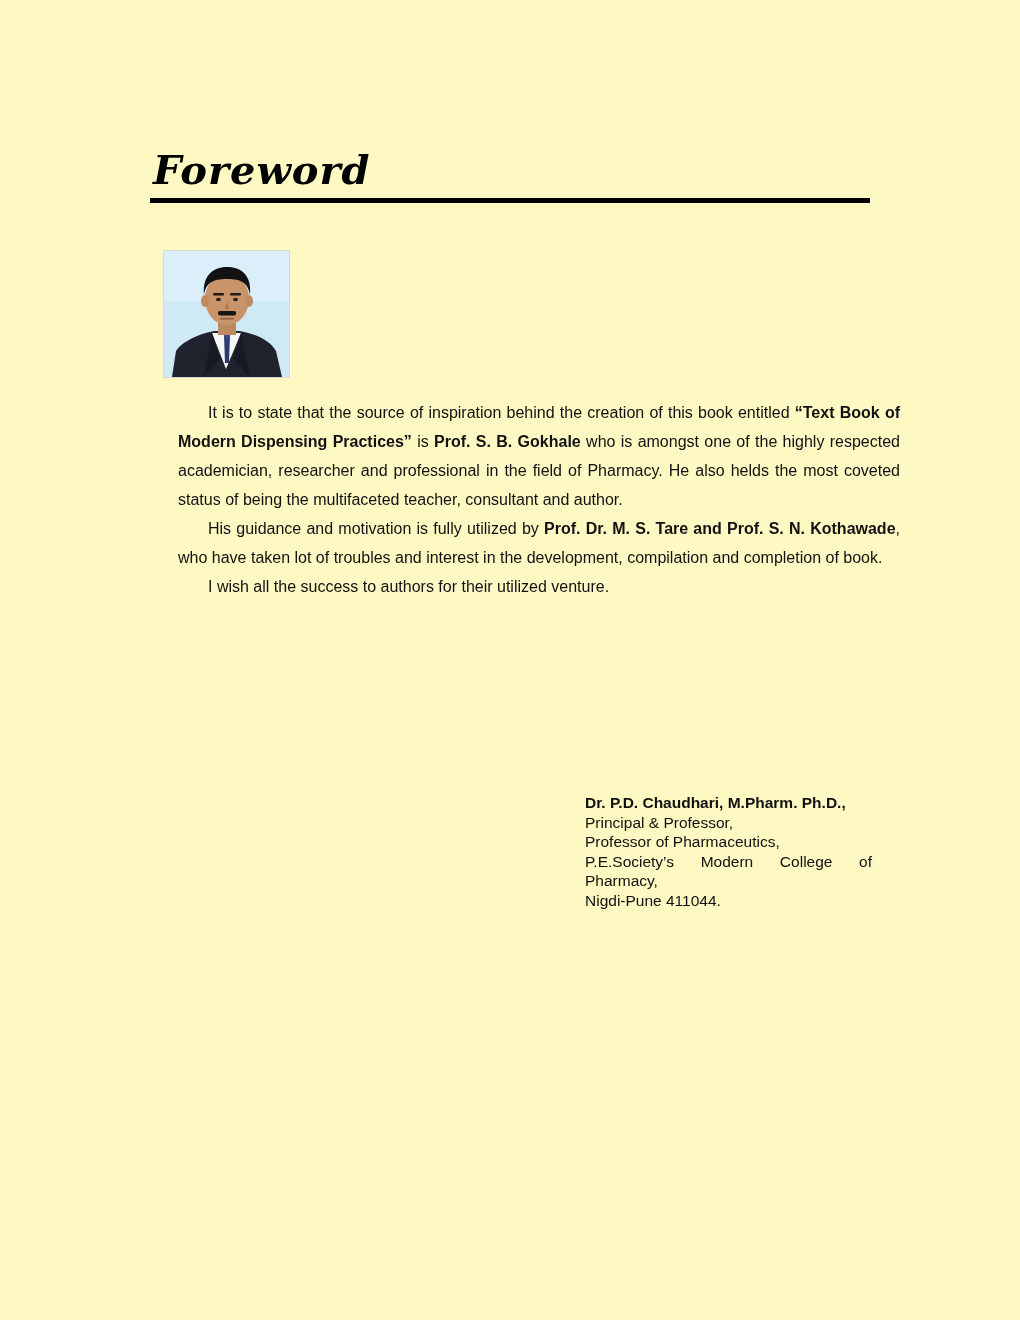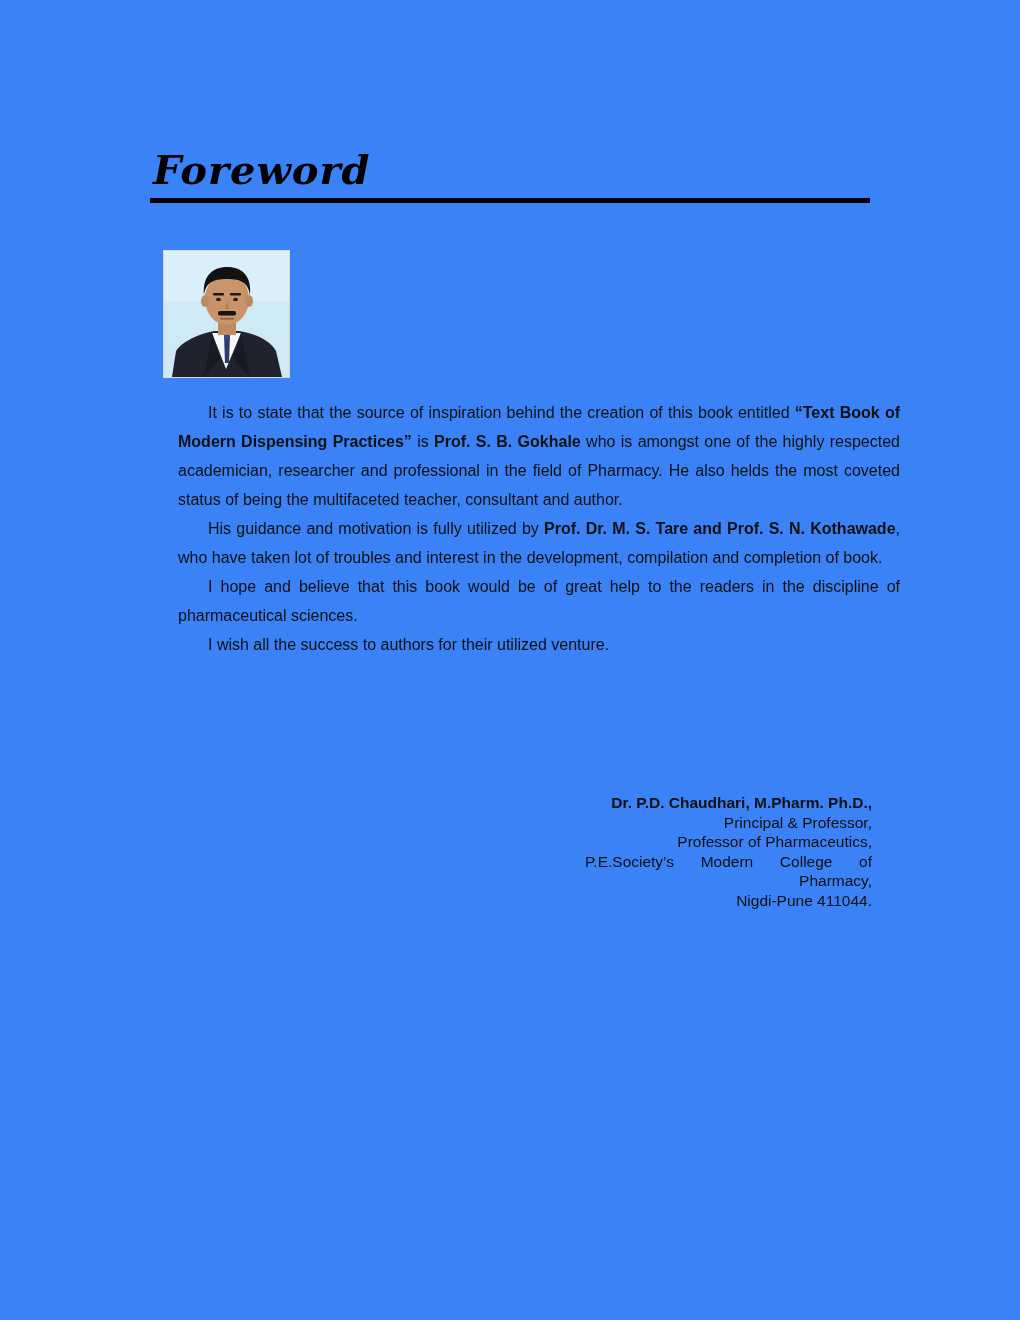--- a/index.html
+++ b/index.html
@@ -4,21 +4,21 @@
 <style>
   html, body {
     margin: 0;
     padding: 0;
     background: #ffffff;
   }
   .page {
     position: relative;
     width: 1020px;
     height: 1320px;
-    background: #3b82f6;
+    background: #fef9c3;
     font-family: "Liberation Sans", sans-serif;
     color: #111111;
     overflow: hidden;
   }
   .heading {
     position: absolute;
     left: 153px;
     top: 146px;
     margin: 0;
     font-family: "DejaVu Serif", serif;
@@ -61,21 +61,21 @@
     text-indent: 30px;
   }
   .signature {
     position: absolute;
     left: 585px;
     top: 793px;
     width: 287px;
     font-size: 15.5px;
     line-height: 19.5px;
   }
-  .sig-line { white-space: normal; text-align: right; }
+  .sig-line { white-space: normal; }
   .sig-line.bold { font-weight: 700; }
   .sig-line.justify {
     text-align: justify;
     text-align-last: justify;
   }
 </style>
 </head>
 <body>
 
 <div class="page">
@@ -118,21 +118,20 @@
 
       <rect x="54" y="60" width="18" height="4.5" rx="2" fill="#141414"></rect>
 
       <rect x="56" y="67" width="14" height="1.6" rx="0.8" fill="#8a5a3c"></rect>
     </svg>
   </div>
 
   <div class="body-text">
       <p><span>It is to state that the source of inspiration behind the creation of this book entitled </span><b>“Text Book of Modern Dispensing Practices”</b><span> is </span><b>Prof. S. B. Gokhale</b><span> who is amongst one of the highly respected academician, researcher and professional in the field of Pharmacy. He also helds the most coveted status of being the multifaceted teacher, consultant and author.</span></p>
       <p><span>His guidance and motivation is fully utilized by </span><b>Prof. Dr. M. S. Tare and Prof. S. N. Kothawade</b><span>, who have taken lot of troubles and interest in the development, compilation and completion of book.</span></p>
-      <p><span>I hope and believe that this book would be of great help to the readers in the discipline of pharmaceutical sciences.</span></p>
       <p><span>I wish all the success to authors for their utilized venture.</span></p>
     </div>
 
   <div class="signature">
       <div class="sig-line bold">Dr. P.D. Chaudhari, M.Pharm. Ph.D.,</div>
       <div class="sig-line">Principal  &amp; Professor,</div>
       <div class="sig-line">Professor of Pharmaceutics,</div>
       <div class="sig-line justify">P.E.Society’s Modern College of</div>
       <div class="sig-line">Pharmacy,</div>
       <div class="sig-line">Nigdi-Pune 411044.</div>

